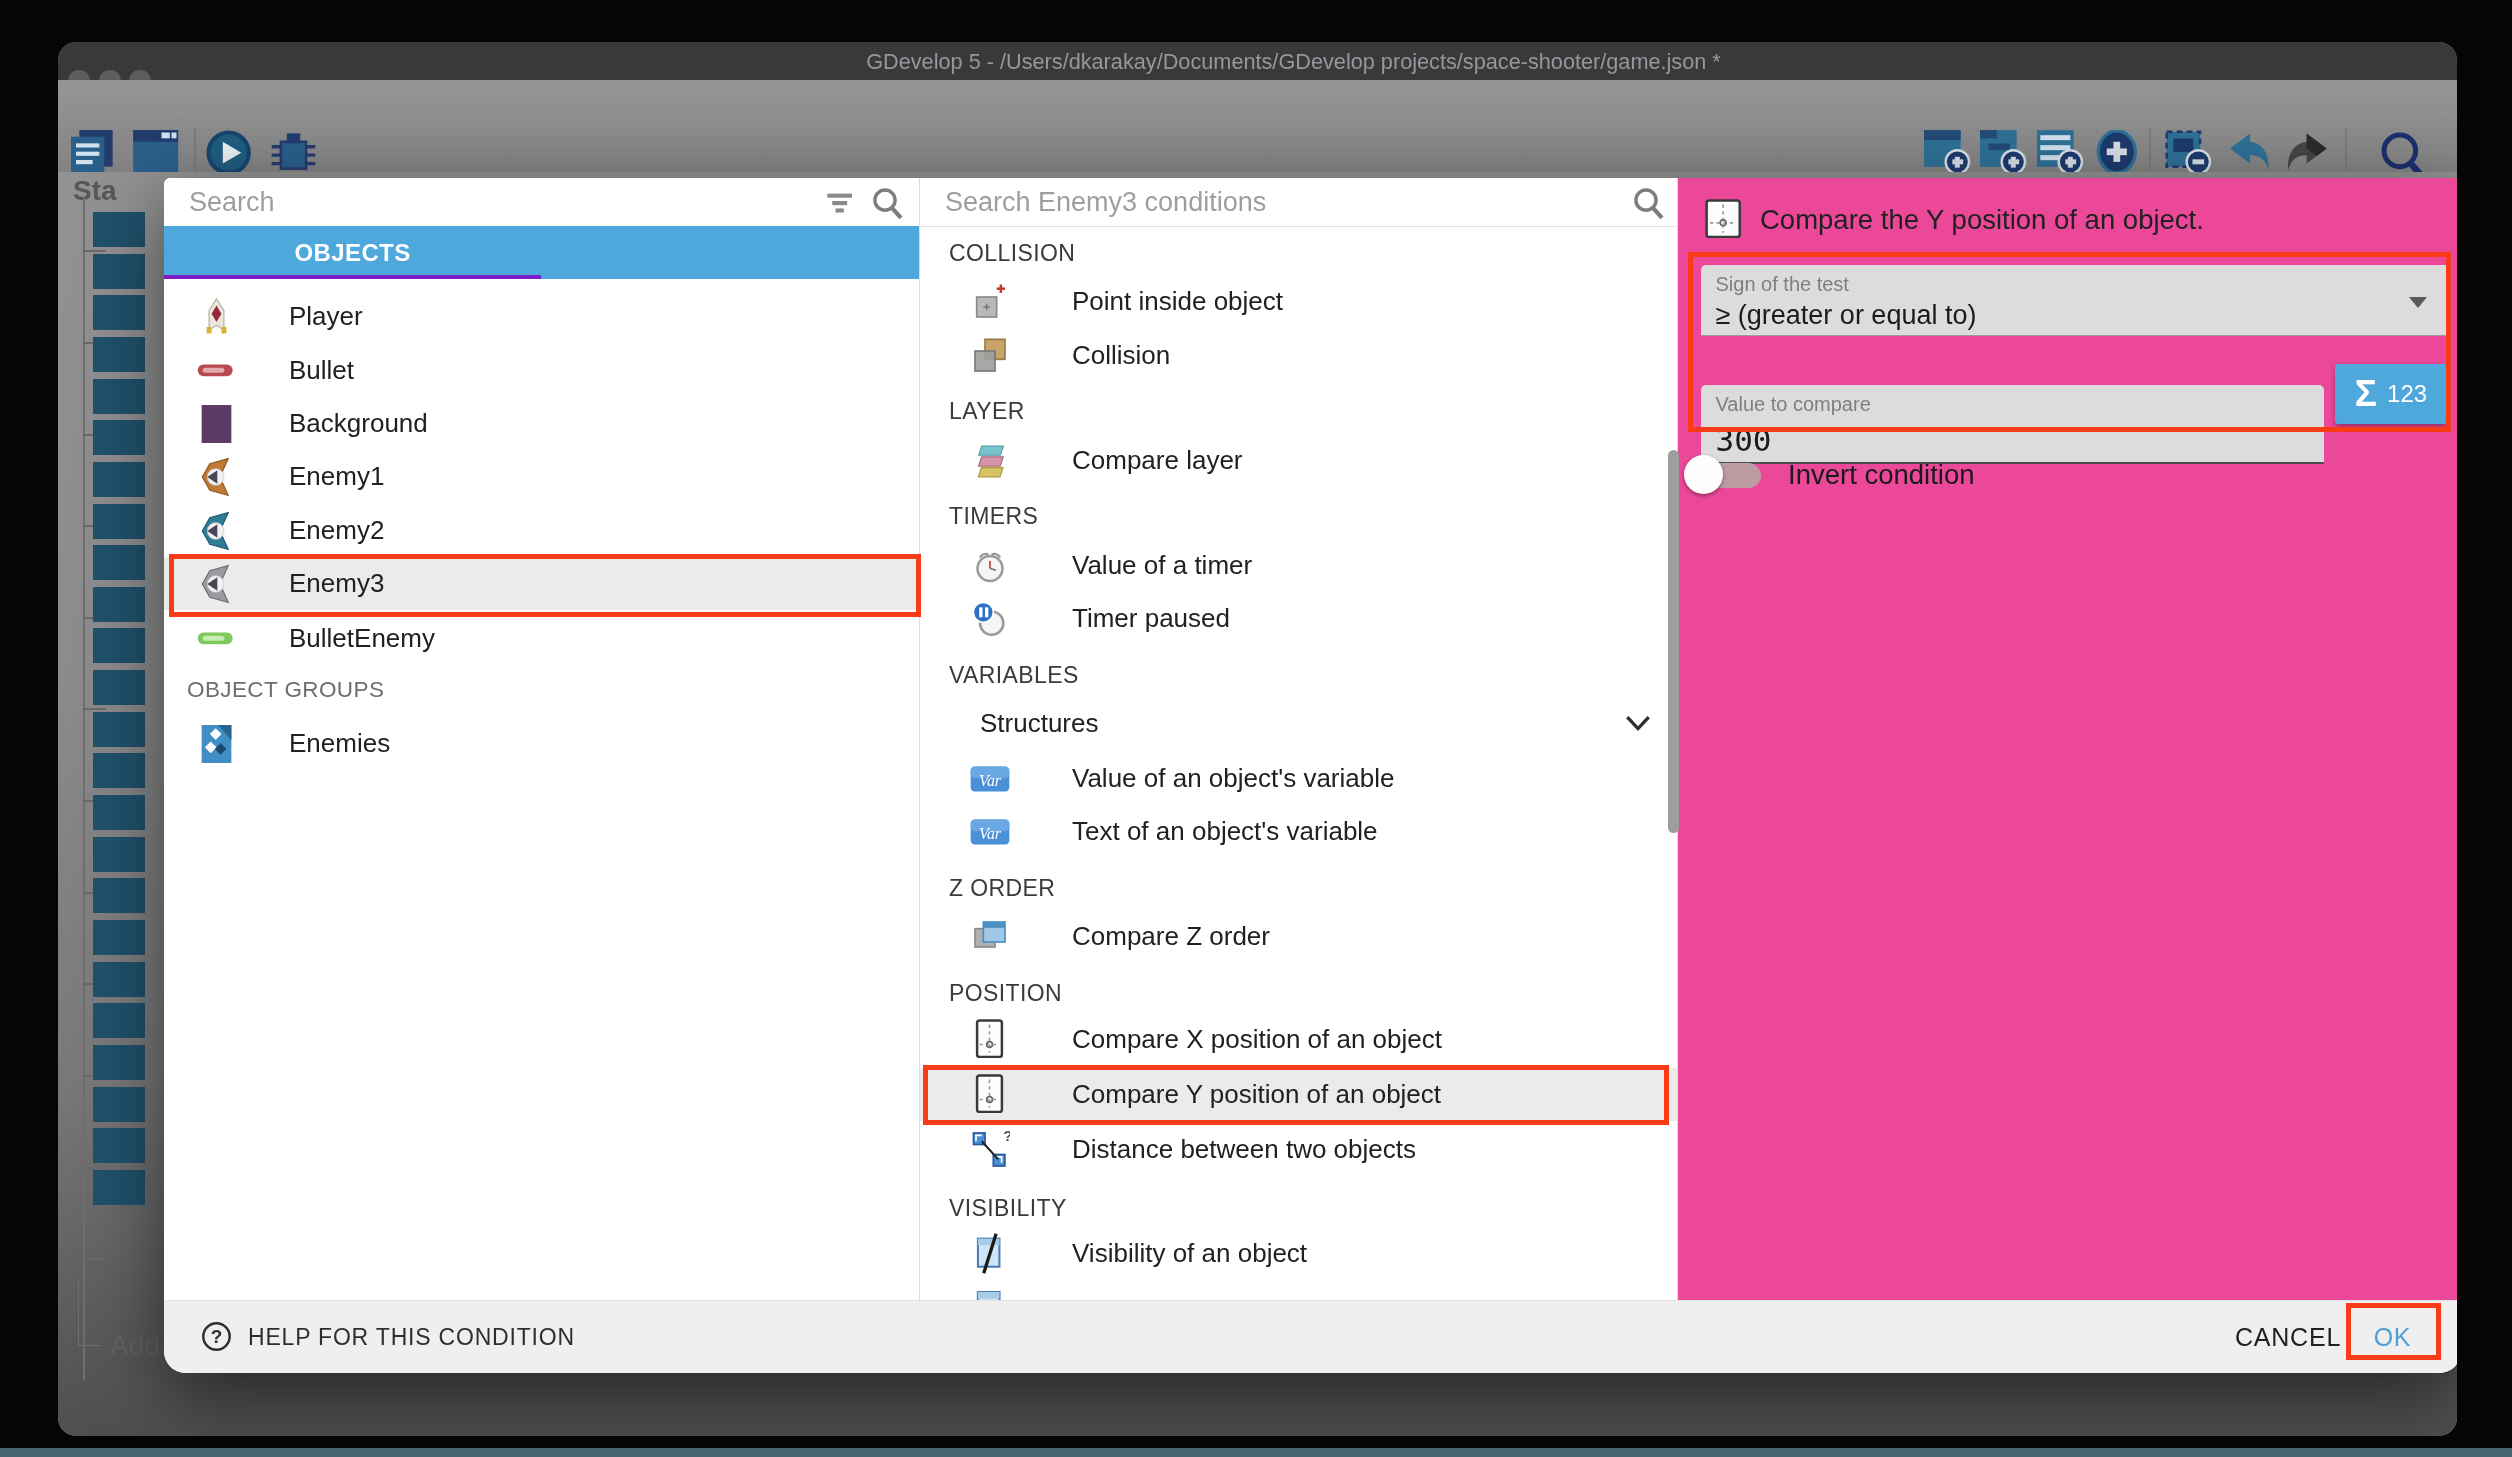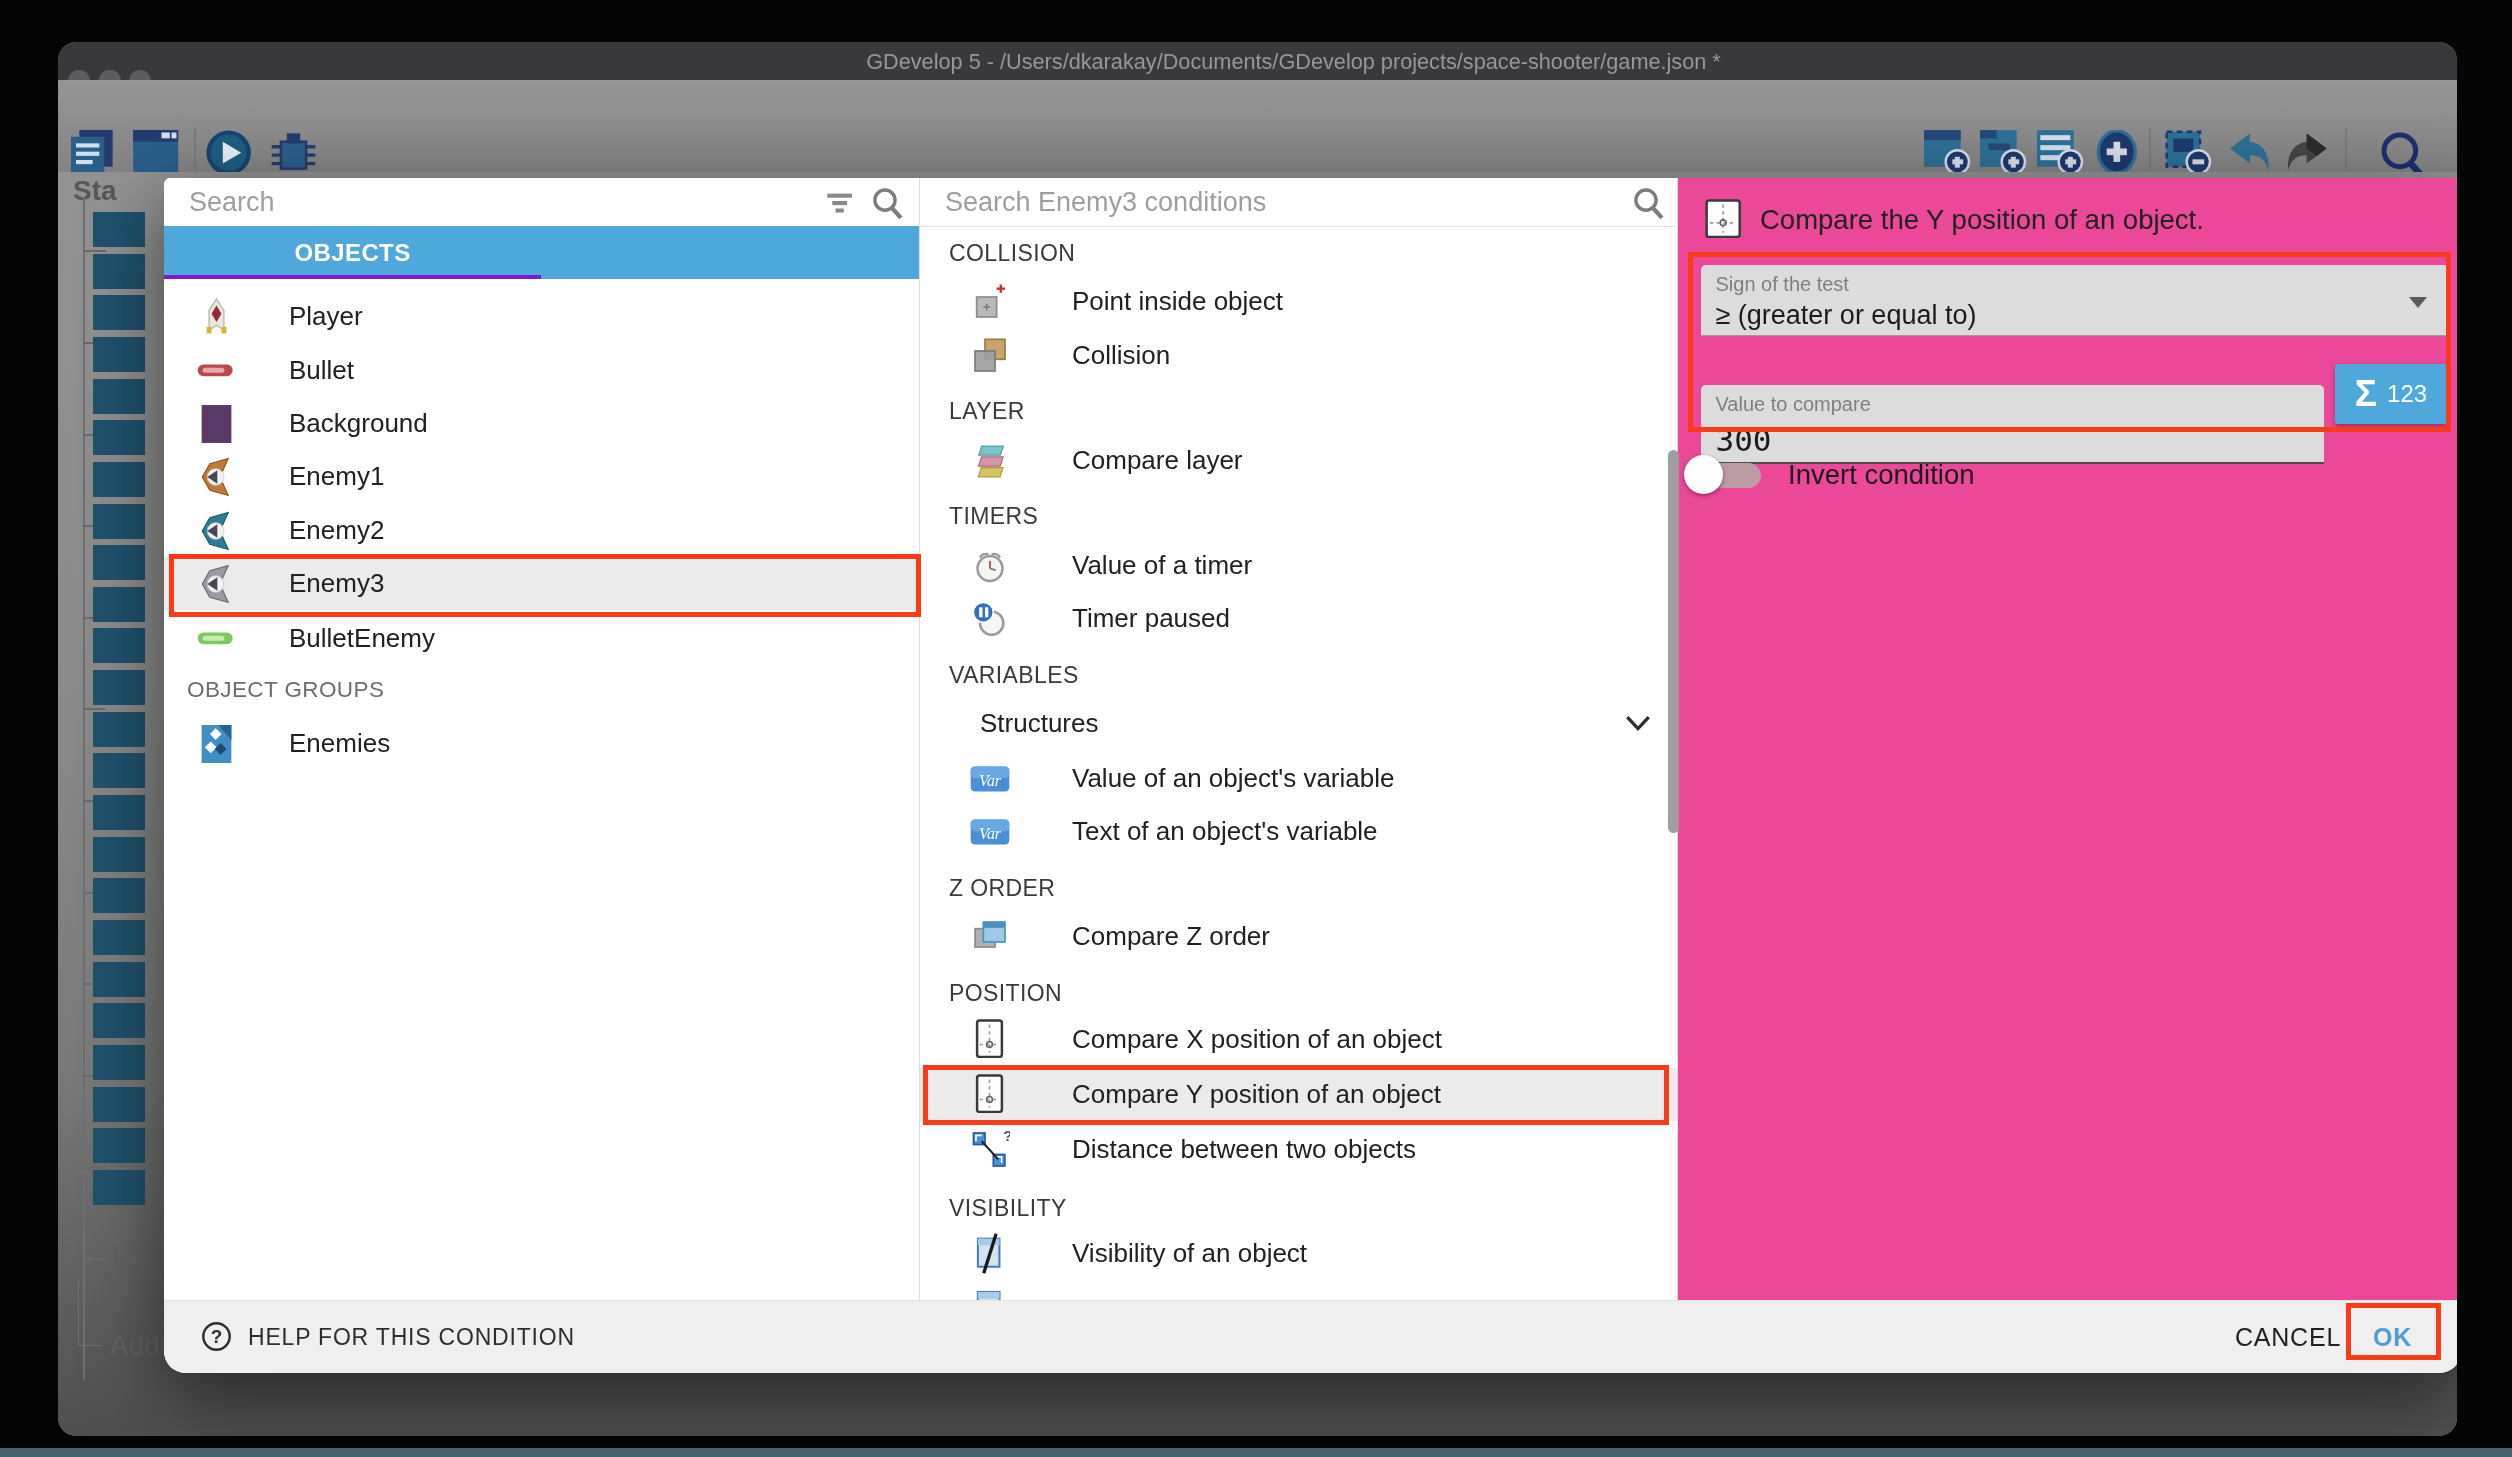--- a/index.html
+++ b/index.html
@@ -80,21 +80,21 @@
   .toggle-track{position:absolute;left:21px;top:285px;width:62px;height:25px;border-radius:13.3px;background:#bd9ba3;}
   .toggle-knob{position:absolute;left:5.8px;top:277px;width:39px;height:39px;border-radius:50%;background:#fdfdfd;
                box-shadow:0 1.7px 4.2px rgba(0,0,0,.4);}
   .invert-label{position:absolute;left:110px;top:278px;height:38px;line-height:38px;font-size:27.5px;color:#1a1a1a;}
   
   .help-wrap{position:absolute;left:36px;top:0;height:73px;display:flex;align-items:center;gap:15px;}
   .help-label{font-size:23px;font-weight:500;letter-spacing:0.8px;color:#2e2e2e;}
   .btn-cancel{position:absolute;left:2049px;top:0;width:150px;height:73px;line-height:73px;text-align:center;
               font-size:25px;letter-spacing:0.8px;color:#212121;}
   .btn-ok{position:absolute;left:2182px;top:0;width:93px;height:73px;line-height:73px;text-align:center;
-          font-size:25px;letter-spacing:0.8px;color:#4d9fd6;font-weight:bold;}
+          font-size:25px;letter-spacing:0.8px;color:#4d9fd6;}
   
   .anno{position:absolute;border:5px solid #f93b17;z-index:50;pointer-events:none;}
 </style>
 </head>
 <body>
 
 <div class="stage">
   <div class="win">
 
     <div class="titlebar">

